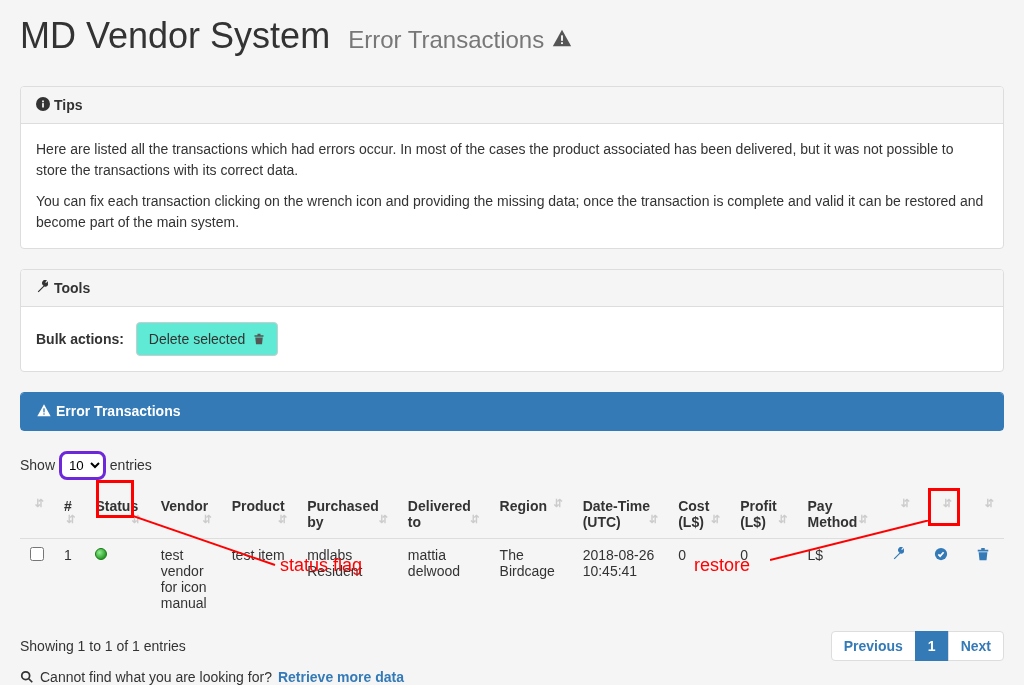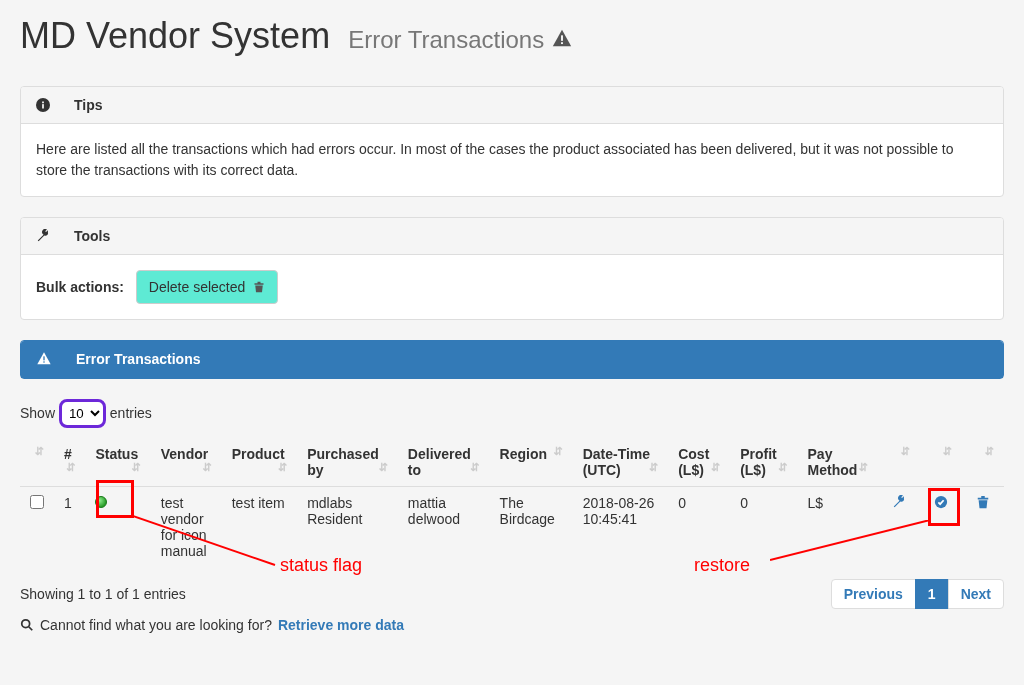--- a/index.html
+++ b/index.html
@@ -4,21 +4,21 @@
 <style>
 * { box-sizing: border-box; margin: 0; padding: 0; }
 body { font-family: "Helvetica Neue", Helvetica, Arial, sans-serif; font-size: 14px; color: #333; background: #f5f5f5; }
 .container { padding: 15px 20px; }
 .page-header { margin-bottom: 20px; padding-bottom: 9px; }
 .page-header h1 { font-size: 36px; font-weight: 500; color: #333; display: inline-block; }
 .page-header .subtitle { font-size: 24px; color: #777; font-weight: 400; margin-left: 8px; }
 .page-header svg { vertical-align: baseline; }
 
 .panel { background: #fff; border: 1px solid #ddd; border-radius: 4px; margin-bottom: 20px; }
-.panel-heading { padding: 10px 15px; background: #f5f5f5; border-bottom: 1px solid #ddd; border-top-left-radius: 3px; border-top-right-radius: 3px; font-weight: 700; color: #333; display: flex; align-items: center; gap: 24px; }
+.panel-heading { padding: 10px 15px; background: #f5f5f5; border-bottom: 1px solid #ddd; border-top-left-radius: 3px; border-top-right-radius: 3px; font-weight: 700; color: #333; display: flex; align-items: flex-start; gap: 4px; }
 .panel-body { padding: 15px; color: #333; line-height: 1.5; }
 .panel-body p { margin-bottom: 10px; }
 .panel-body p:last-child { margin-bottom: 0; }
 
 .panel-primary { border-color: #337ab7; }
 .panel-primary .panel-heading { background: #337ab7; color: #fff; border-color: #337ab7; }
 
 .btn { display: inline-block; padding: 6px 12px; font-size: 14px; line-height: 1.42857143; border-radius: 4px; border: 1px solid #ccc; background: #fff; color: #333; cursor: pointer; }
 .btn-default { background: #5eead4; border-color: #ccc; }
 .bulk-label { font-weight: 700; margin-right: 8px; }
@@ -79,20 +79,21 @@
     <div class="panel-heading">
       <svg width="14" height="14" viewBox="0 0 16 16">
           <circle cx="8" cy="8" r="8" fill="#333"></circle>
           <rect x="7" y="7" width="2" height="5" fill="#f5f5f5"></rect>
           <rect x="7" y="4" width="2" height="2" fill="#f5f5f5"></rect>
         </svg>
       <span>Tips</span>
     </div>
     <div class="panel-body">
       <p>Here are listed all the transactions which had errors occur. In most of the cases the product associated has been delivered, but it was not possible to store the transactions with its correct data.</p>
+      <p>You can fix each transaction clicking on the wrench icon and providing the missing data; once the transaction is complete and valid it can be restored and become part of the main system.</p>
     </div>
   </div>
 
   <div class="panel">
     <div class="panel-heading">
       <svg width="14" height="14" viewBox="0 0 16 16">
           <path fill="#333" d="M13.5 3.5a3 3 0 0 1-4 3.9L3 14l-1-1 6.6-6.5A3 3 0 0 1 12.5.5l-2 2 1 1 2-2a3 3 0 0 1 0 2z"></path>
         </svg>
       <span>Tools</span>
     </div>

